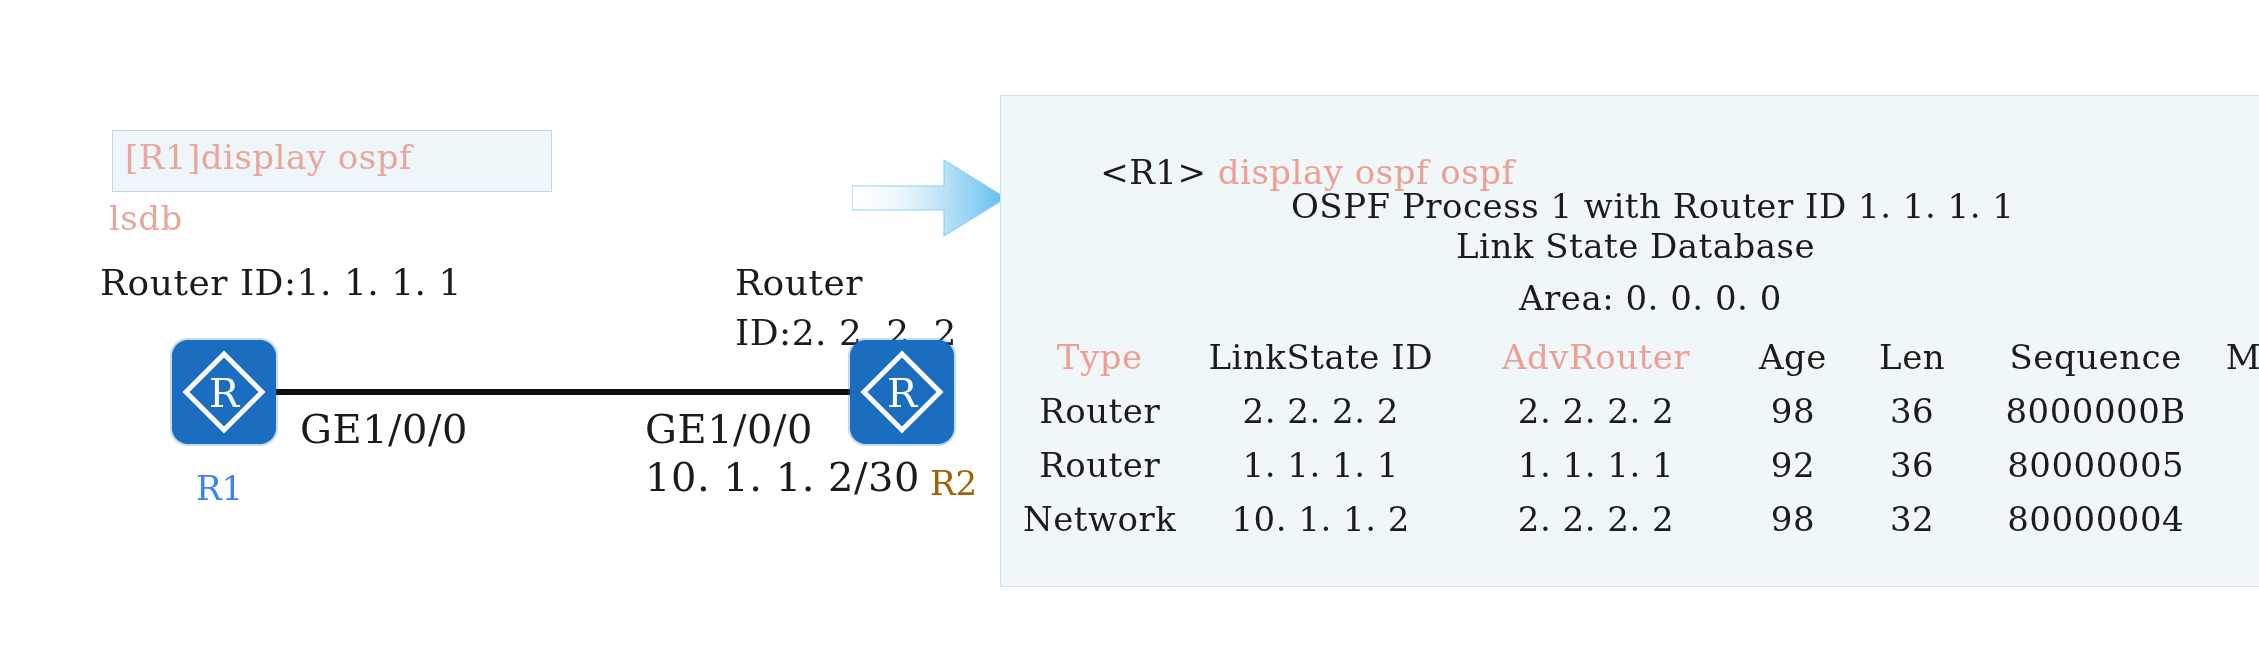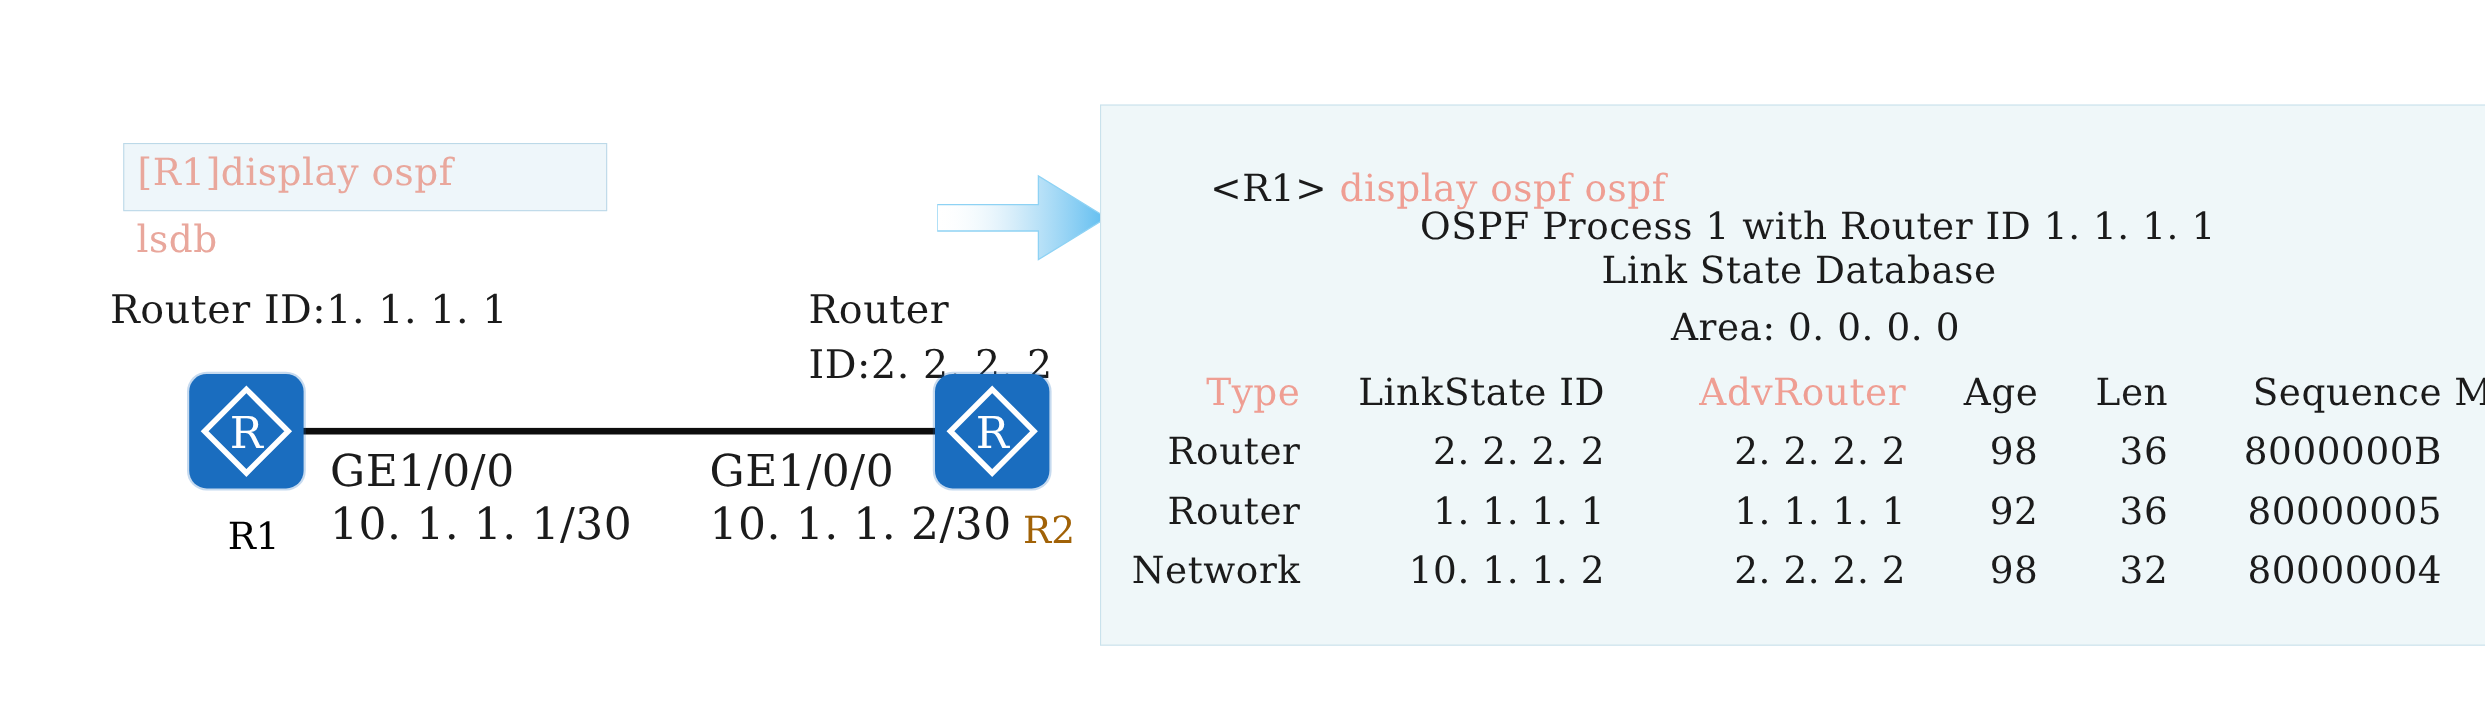--- a/index.html
+++ b/index.html
@@ -36,21 +36,21 @@
     position: absolute;
     left: 12px; top: 6px;
     font-family: "DejaVu Serif", serif;
     font-size: 34px;
     letter-spacing: 0.5px;
     color: #e9a79c;
     white-space: nowrap;
   }
   #cmd-wrap-text {
     position: absolute;
-    left: 124px; top: 198px;
+    left: 109px; top: 198px;
     font-family: "DejaVu Serif", serif;
     font-size: 34px;
     letter-spacing: 0.5px;
     color: #e9a79c;
     white-space: nowrap;
   }
 
   .rid-label {
     position: absolute;
     font-family: "DejaVu Serif", serif;
@@ -82,21 +82,21 @@
   #router-r1 { left: 172px; top: 340px; }
   #router-r2 { left: 850px; top: 340px; }
   .router-icon svg { display: block; width: 104px; height: 104px; }
 
   .node-name {
     position: absolute;
     font-family: "DejaVu Serif", serif;
     font-size: 34px;
     white-space: nowrap;
   }
-  #r1-name { left: 196px; top: 468px; color: #000000; margin-left: 11px; }
+  #r1-name { left: 196px; top: 468px; color: #3b82f6; }
 
   .iface-block {
     position: absolute;
     font-family: "DejaVu Serif", serif;
     font-size: 40px;
     color: #1b1b1b;
     white-space: nowrap;
     line-height: 48px;
     letter-spacing: 0.5px;
   }
@@ -153,21 +153,21 @@
     position: absolute;
     left: 8px; top: 234px;
     width: 1340px;
     border-collapse: collapse;
     font-family: "DejaVu Serif", serif;
     font-size: 34px;
     color: #1b1b1b;
   }
   #lsdb-table th, #lsdb-table td {
     font-weight: normal;
-    text-align: right;
+    text-align: center;
     padding: 0;
     height: 54px;
     vertical-align: middle;
     white-space: nowrap;
     letter-spacing: 0.5px;
   }
   #lsdb-table th.accent { color: #ef9e93; }
   #lsdb-table col.c-type { width: 156px; }
   #lsdb-table col.c-lsid { width: 258px; }
   #lsdb-table col.c-adv  { width: 255px; }
@@ -205,21 +205,20 @@
     <svg viewBox="0 0 104 104" aria-hidden="true">
       <polygon points="52,14 90,52 52,90 14,52" fill="none" stroke="#ffffff" stroke-width="5"></polygon>
       <text x="52" y="67" text-anchor="middle" font-family="DejaVu Serif, serif" font-size="40" fill="#ffffff">R</text>
     </svg>
   </div>
 
   <div class="node-name" id="r1-name">R1</div>
 
   <div class="iface-block" id="iface-left">
     <div>GE1/0/0</div>
-    <div>10. 1. 1. 1/30</div>
   </div>
 
   <div class="iface-block" id="iface-right">
     <div>GE1/0/0</div>
     <div>10. 1. 1. 2/30</div>
   </div>
 
   <div id="r2-label">R2</div>
 
   <svg id="flow-arrow" viewBox="0 0 155 92">

